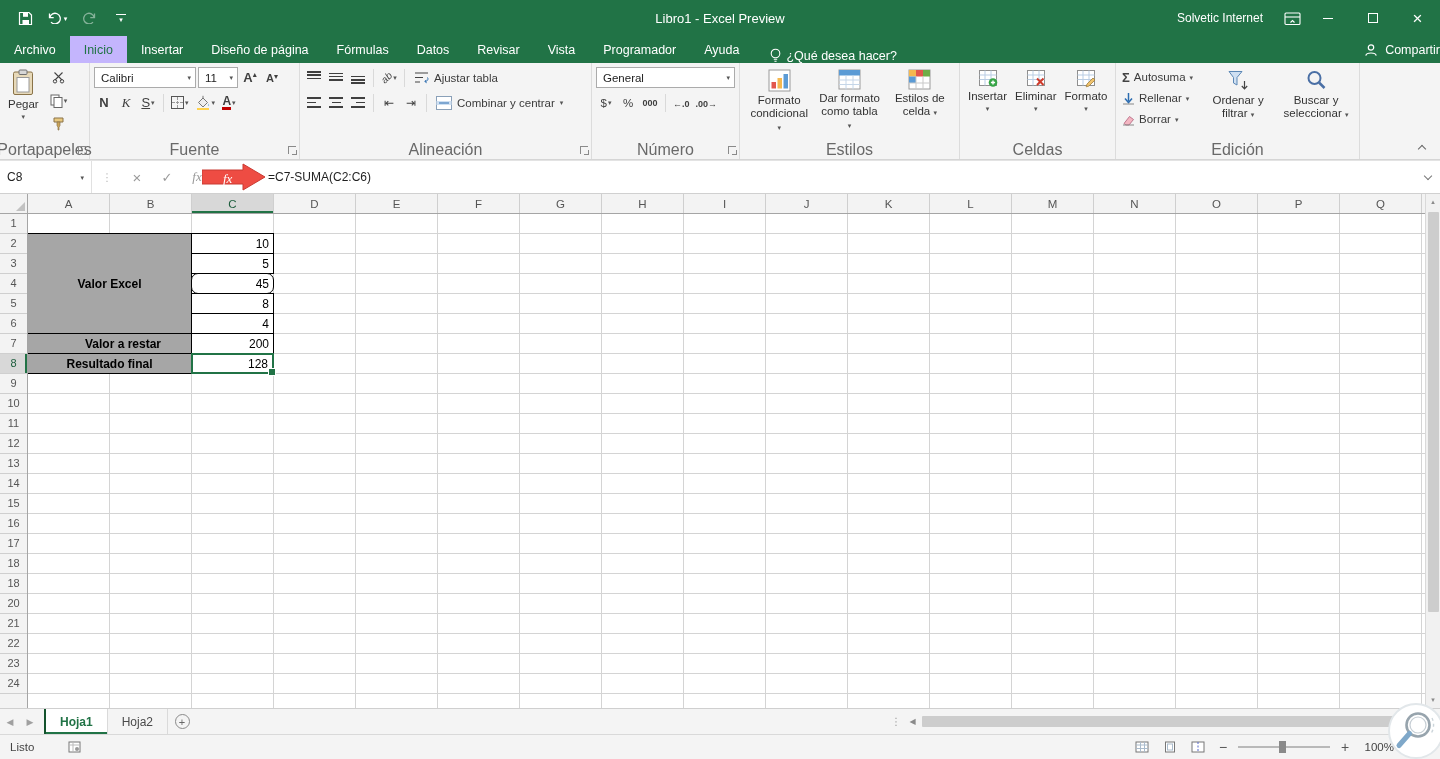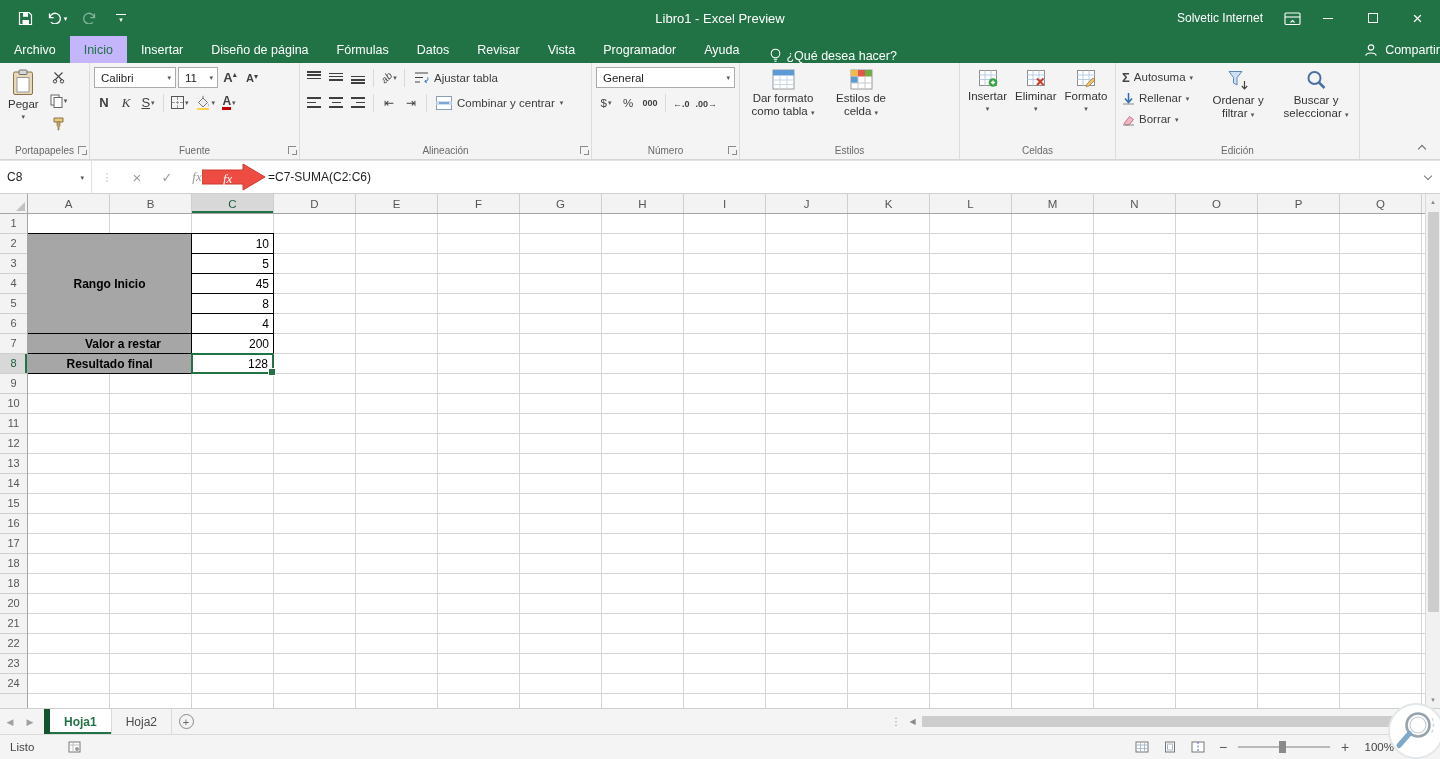--- a/index.html
+++ b/index.html
@@ -31,21 +31,21 @@
 .rtab.active{background:#c4b5fd;color:#217346}
 .tellme{display:flex;align-items:flex-end;gap:4px;margin-left:16px}
 .share{margin-left:auto;display:flex;align-items:center;gap:7px;}
 
 
 .ribbon{height:97px;background:#f4f4f4;border-bottom:1px solid #d5d5d5;display:flex;position:relative;flex:0 0 auto;font-size:11.5px;color:#3b3b3b}
 .rgroup{display:flex;flex-direction:column;border-right:1px solid #dcdcdc;flex:0 0 auto}
 .rgc{flex:1;display:flex;align-items:flex-start;padding:4px 4px 0}
 .rgc.col{flex-direction:column;align-items:stretch;gap:4px}
 .row{display:flex;align-items:center;gap:2px}
-.rlabel{height:18px;display:flex;align-items:center;justify-content:center;font-size:10px;color:#696969;position:relative;padding:0 6px}
+.rlabel{height:18px;display:flex;align-items:center;justify-content:center;font-size:16px;color:#696969;position:relative;padding:0 6px}
 .launcher{position:absolute;right:3px;bottom:5px;width:8px;height:8px;border-left:1px solid #8a8a8a;border-top:1px solid #8a8a8a}
 .launcher::after{content:"";position:absolute;right:-1px;bottom:-1px;width:4px;height:4px;border-right:1.5px solid #8a8a8a;border-bottom:1.5px solid #8a8a8a}
 .bigbtn{display:flex;flex-direction:column;align-items:center;gap:2px;padding:2px 4px;text-align:center;line-height:1.12;color:#333}
 .blbl2{max-width:70px;display:block}
 .sbtn{height:21px;min-width:20px;display:inline-flex;align-items:center;justify-content:center;gap:1px;padding:0 2px;color:#3f3f3f}
 .tbtn{height:21px;display:inline-flex;align-items:center;gap:5px;padding:0 4px;white-space:nowrap}
 .combo{height:21px;background:#fff;border:1px solid #ababab;display:flex;align-items:center;justify-content:space-between;padding:0 4px 0 6px;font-size:11.5px;color:#222}
 .vsep{width:1px;height:18px;background:#d9d9d9;margin:0 3px;flex:0 0 auto}
 .smallstack{display:flex;flex-direction:column;gap:2px;margin-left:5px}
 .editrows{display:flex;flex-direction:column;gap:1px;margin-right:4px}
@@ -118,21 +118,21 @@
 .vthumb{width:11px;height:400px;background:#cdcdcd;border-radius:1px;margin-top:2px}
 .vfill{flex:1}
 
 
 .sheetbar{height:26px;background:#f4f4f4;border-top:1px solid #cfcfcf;display:flex;align-items:stretch;flex:0 0 auto;font-size:12px}
 .snav{width:20px;display:flex;align-items:center;justify-content:center;color:#a0a0a0;font-size:9px}
 .snav.left::before{content:"◀"}
 .snav.right::before{content:"▶"}
 .sheet-tabs{display:flex;align-items:stretch;margin-left:4px}
 .stab{display:flex;align-items:center;padding:0 14px;border-right:1px solid #dadada;color:#4a4a4a}
-.stab.active{background:#fff;color:#217346;font-weight:bold;box-shadow:inset 0 -2px 0 #217346;border-left:6px solid #14532d}
+.stab.active{background:#fff;color:#217346;font-weight:bold;box-shadow:inset 0 -2px 0 #217346;border-left:2px solid #14532d}
 .addsheet{width:28px;display:flex;align-items:center;justify-content:center}
 .pluscircle{width:15px;height:15px;border:1px solid #8a8a8a;border-radius:50%;display:flex;align-items:center;justify-content:center;color:#666;font-size:11px;line-height:0}
 .pluscircle::before{content:"+"}
 .splitdots{margin-left:auto;display:flex;align-items:center;color:#9a9a9a;font-size:10px;padding:0 4px}
 .splitdots::before{content:"⋮"}
 .hscroll{display:flex;align-items:center;gap:2px;padding-right:3px}
 .harrow{width:15px;display:flex;align-items:center;justify-content:center;color:#8a8a8a;font-size:8px}
 .harrow.left::before{content:"◀"}
 .harrow.right::before{content:"▶"}
 .htrack{width:498px;height:100%;display:flex;align-items:center}
@@ -277,21 +277,21 @@
       </div>
       <div class="rlabel">
           <span>Portapapeles</span>
           <span class="launcher"></span>
         </div>
     </div>
 
     <div class="rgroup" style="width:210px">
       <div class="rgc col">
         <div class="row">
-          <div class="combo" style="width:82px">
+          <div class="combo" style="width:102px">
               <span>Calibri</span>
               <span class="dd"></span>
             </div>
           <div class="combo" style="width:40px">
               <span>11</span>
               <span class="dd"></span>
             </div>
           <span class="sbtn">
               <span class="i-grow"></span>
             </span>
@@ -447,20 +447,29 @@
         </div>
       </div>
       <div class="rlabel">
           <span>Número</span>
           <span class="launcher"></span>
         </div>
     </div>
 
     <div class="rgroup" style="width:220px">
       <div class="rgc">
+        <div class="bigbtn">
+          <svg width="23" height="23" viewBox="0 0 23 23">
+              <rect x="1" y="1" width="21" height="21" fill="#fff" stroke="#9a9a9a"></rect>
+              <rect x="3.5" y="13" width="4.5" height="6.5" fill="#e2574c"></rect>
+              <rect x="9.5" y="9" width="4.5" height="10.5" fill="#f5b84f"></rect>
+              <rect x="15.5" y="5" width="4.5" height="14.5" fill="#5b9bd5"></rect>
+            </svg>
+          <span class="blbl2"><span>Formato condicional</span> <span class="dd"></span></span>
+        </div>
         <div class="bigbtn">
           <svg width="23" height="21" viewBox="0 0 23 21">
               <rect x="1" y="1" width="21" height="19" fill="#fff" stroke="#9a9a9a"></rect>
               <rect x="1" y="1" width="21" height="5.5" fill="#5b9bd5"></rect>
               <path d="M1 11h21M1 15.5h21M8 6.5v14M15 6.5v14" stroke="#c5d6e8" fill="none"></path>
             </svg>
           <span class="blbl2"><span>Dar formato como tabla</span> <span class="dd"></span></span>
         </div>
         <div class="bigbtn">
           <svg width="23" height="21" viewBox="0 0 23 21">
@@ -628,26 +637,26 @@
         <div class="rowheader">17</div>
         <div class="rowheader">18</div>
         <div class="rowheader">18</div>
         <div class="rowheader">20</div>
         <div class="rowheader">21</div>
         <div class="rowheader">22</div>
         <div class="rowheader">23</div>
         <div class="rowheader">24</div>
       </div>
     <div class="cellsarea">
-        <div class="graycell" style="left: -1px; top: 19px; width: 165px; height: 101px;">Rango Inicio</div>
+        <div class="graycell" style="left: -1px; top: 19px; width: 165px; height: 101px;">Valor Excel</div>
         <div class="graycell" style="left: -1px; top: 119px; width: 165px; height: 21px; padding-left: 27px;">Valor a restar</div>
         <div class="graycell" style="left: -1px; top: 139px; width: 165px; height: 21px;">Resultado final</div>
         <div class="valcell" style="left: 163px; top: 19px; width: 83px; height: 21px;">10</div>
         <div class="valcell" style="left: 163px; top: 39px; width: 83px; height: 21px;">5</div>
-        <div class="valcell" style="left: 163px; top: 59px; width: 83px; height: 21px;">45</div>
+        <div class="valcell" style="left: 163px; top: 59px; width: 83px; height: 21px; border-radius: 7px;">45</div>
         <div class="valcell" style="left: 163px; top: 79px; width: 83px; height: 21px;">8</div>
         <div class="valcell" style="left: 163px; top: 99px; width: 83px; height: 21px;">4</div>
         <div class="valcell" style="left: 163px; top: 119px; width: 83px; height: 21px;">200</div>
         <div class="valcell active" style="left: 163px; top: 139px; width: 83px; height: 21px;">128</div>
       </div>
     <div class="vscroll">
       <span class="varrow up"></span>
       <div class="vthumb"></div>
       <span class="vfill"></span>
       <span class="varrow down"></span>

